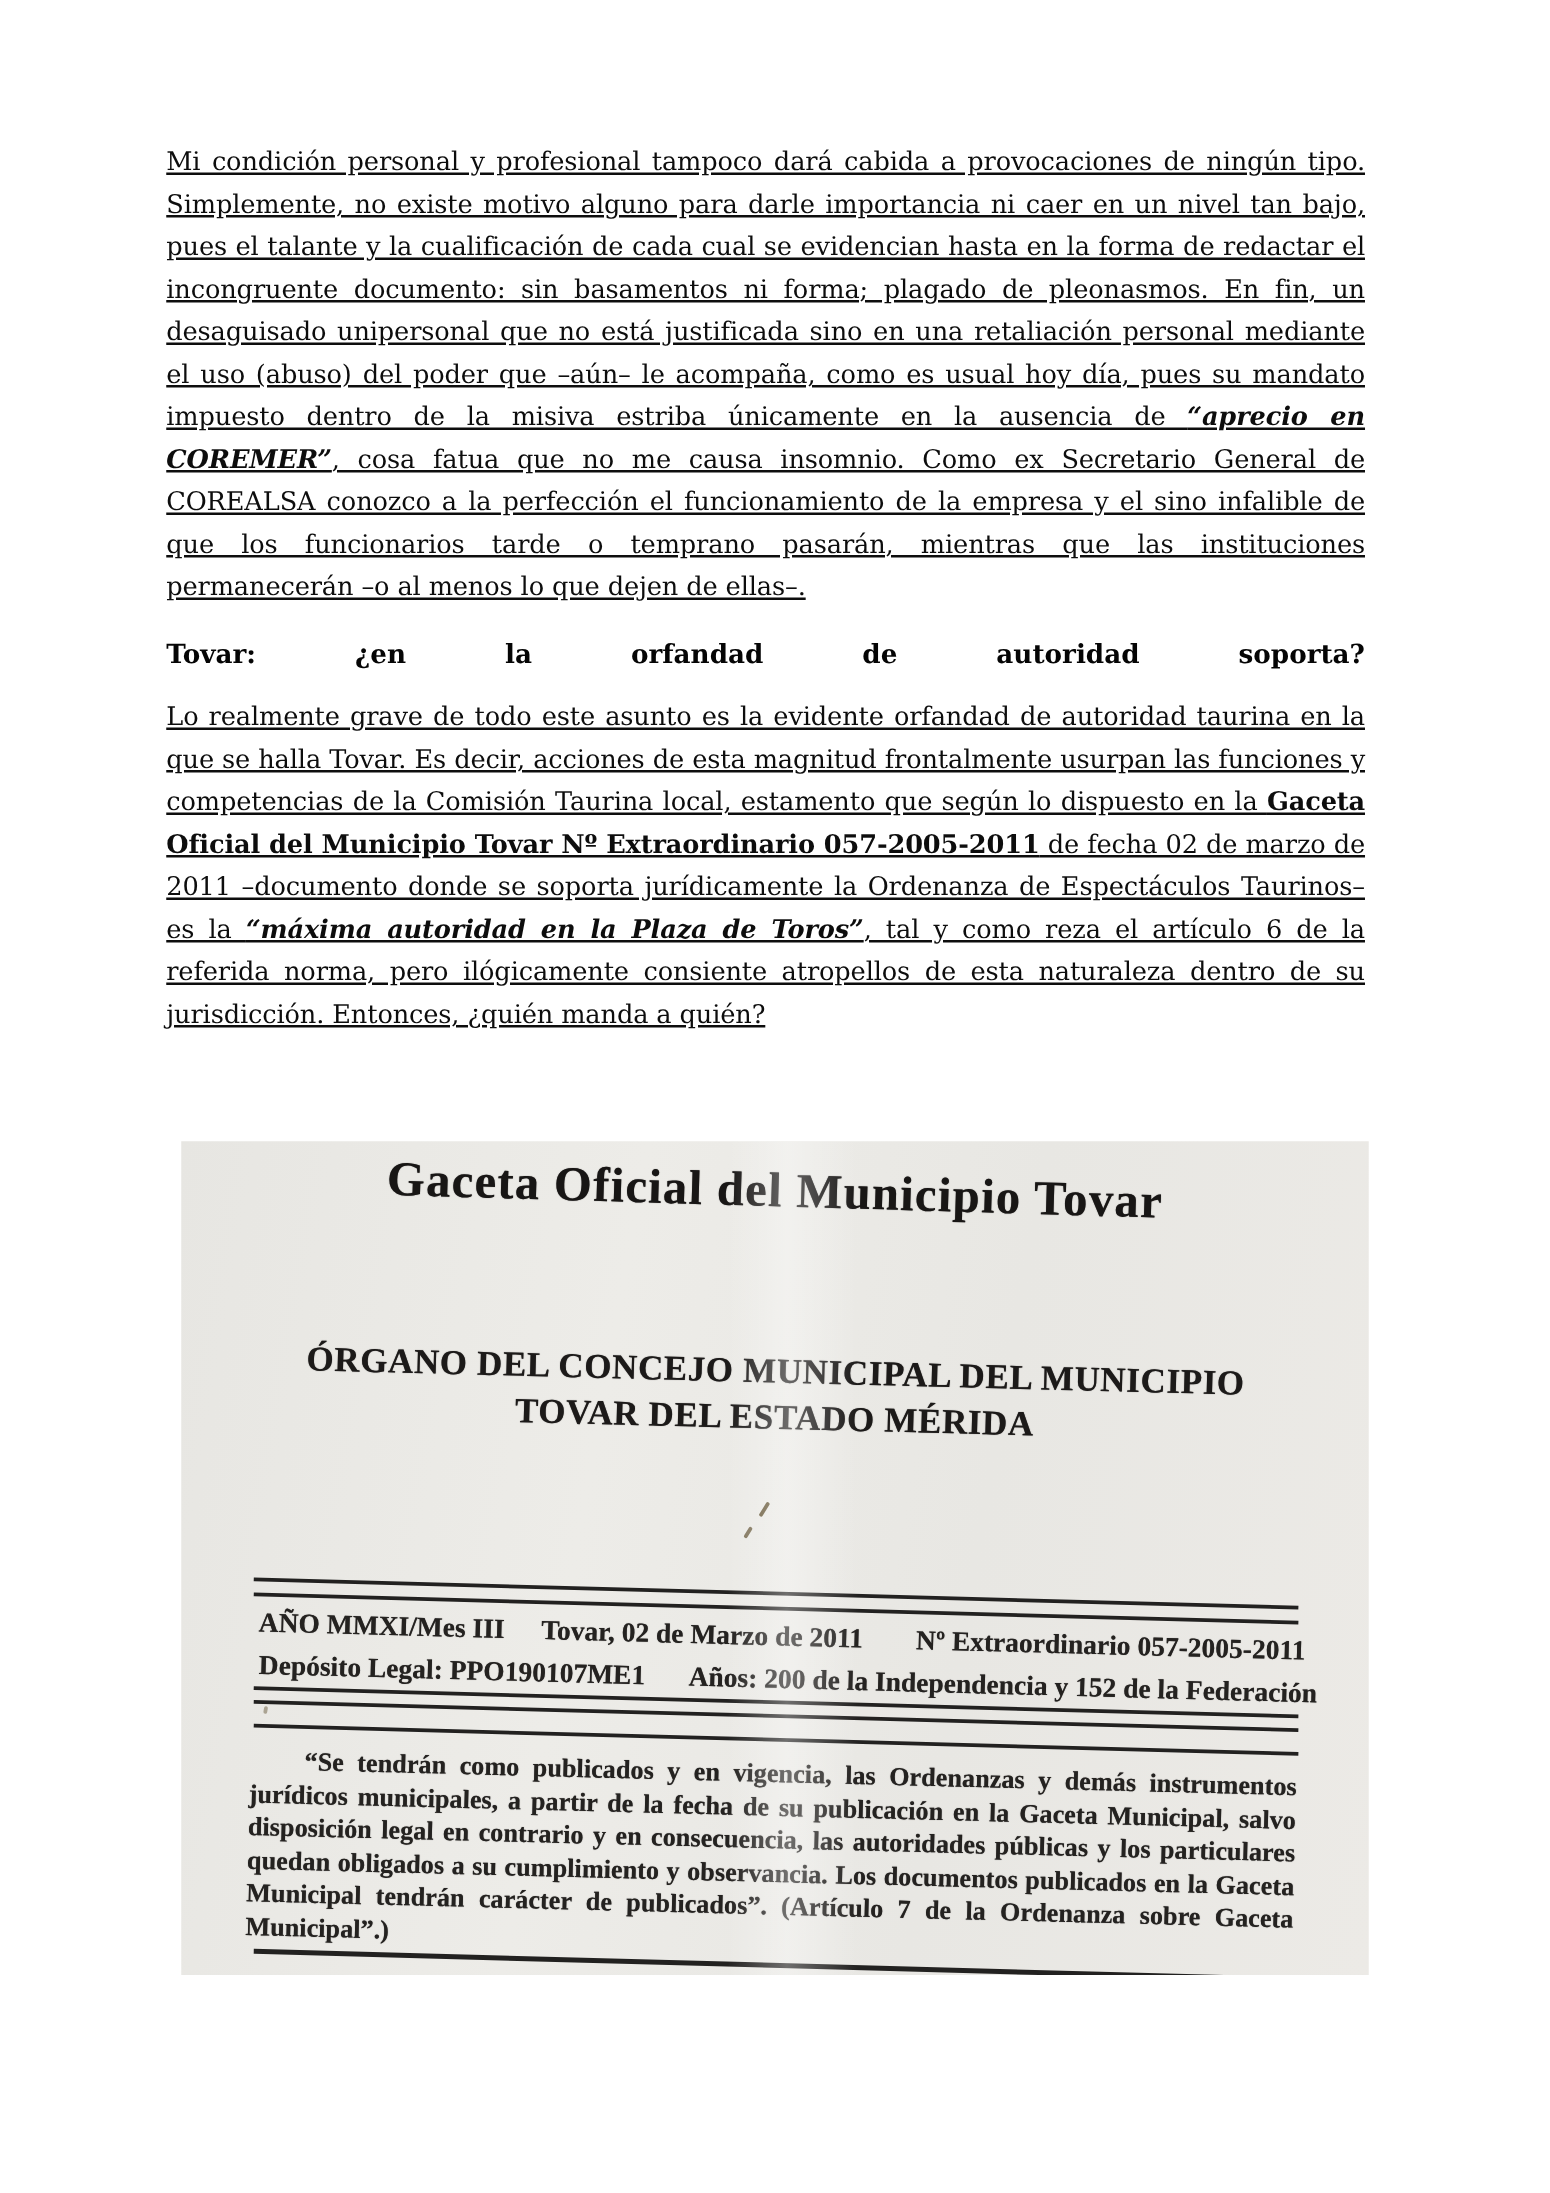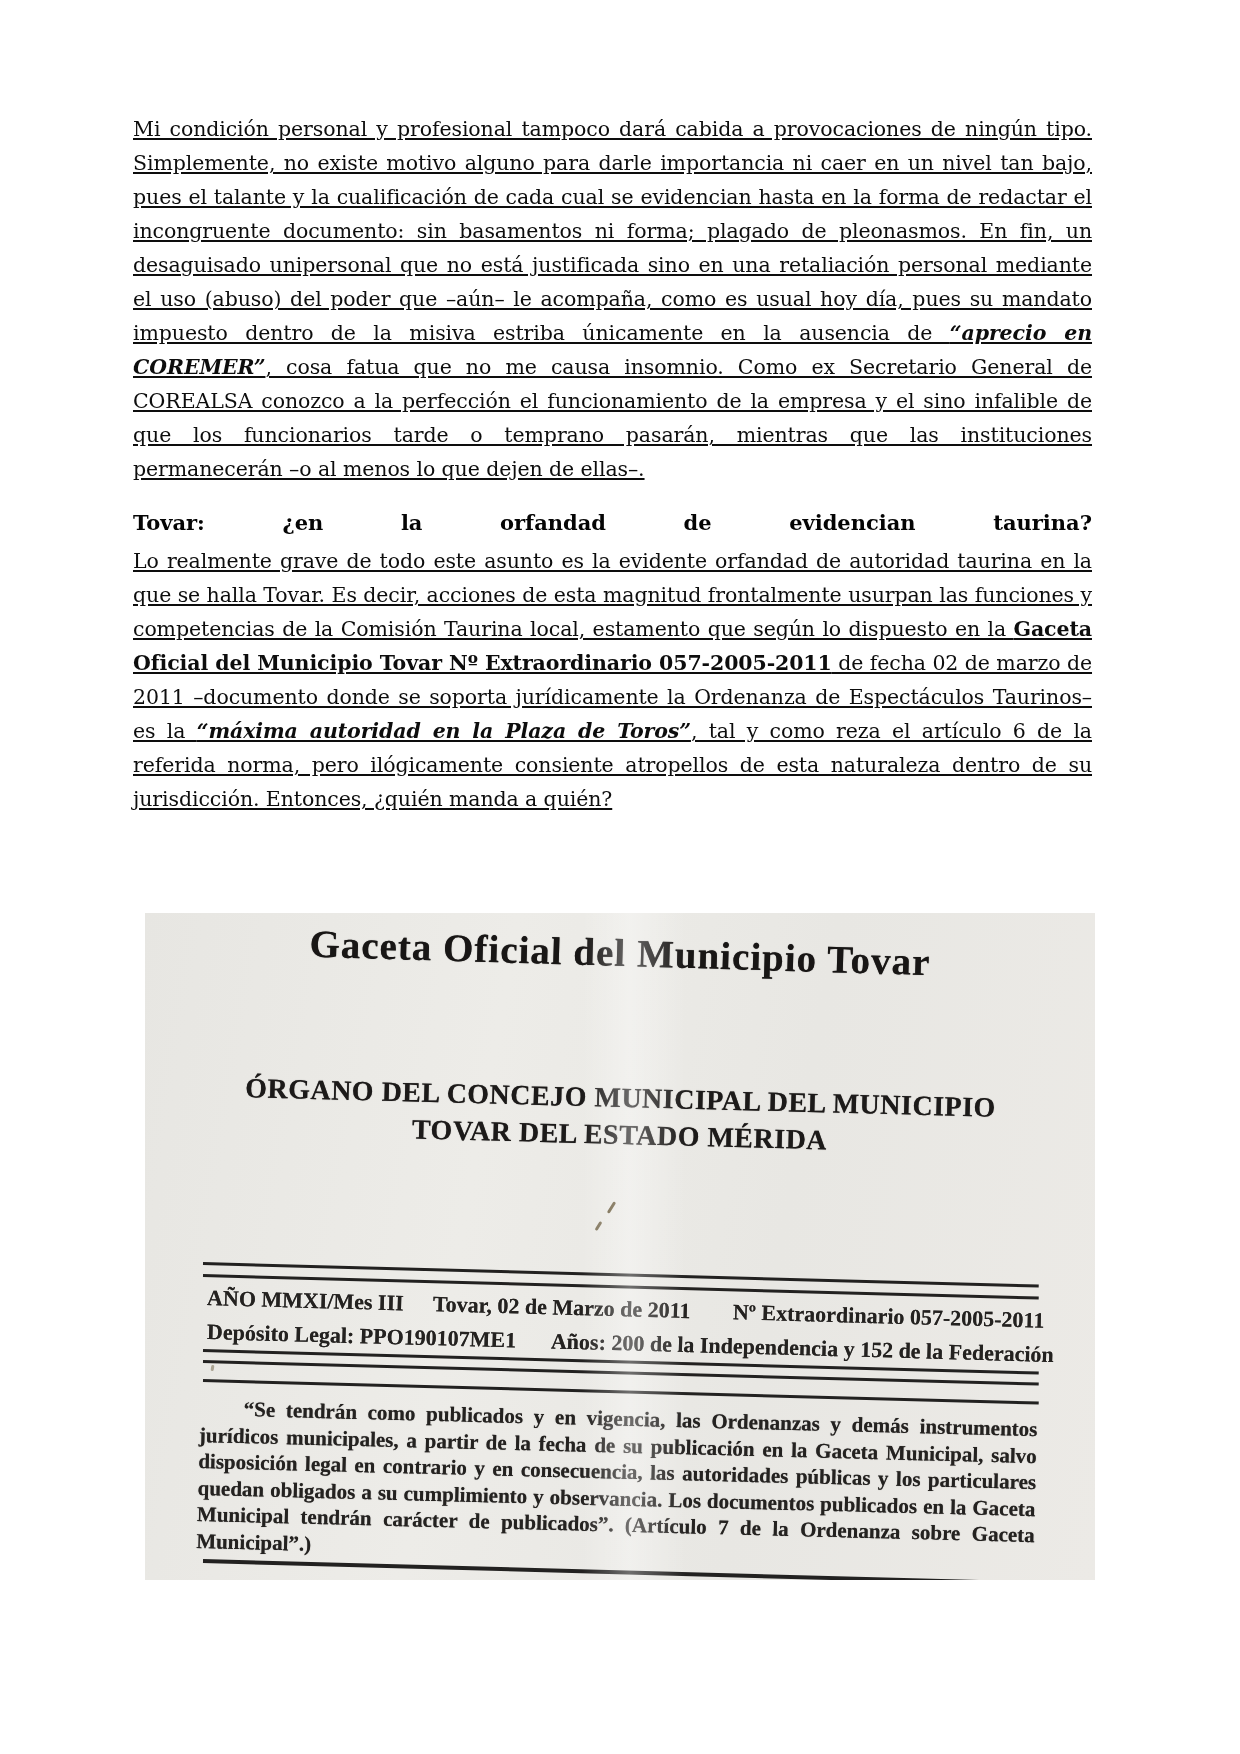--- a/index.html
+++ b/index.html
@@ -28,21 +28,21 @@
   .run-bold-italic { font-weight: bold; font-style: italic; }
   .section-heading {
     font-size: 21px;
     font-weight: bold;
     line-height: 34px;
     margin: 20px 0 0 0;
     text-align: justify;
     text-align-last: justify;
     color: #050505;
   }
-  .par-after-heading { margin-top: 4px; }
+  .par-after-heading { margin-top: 16px; }
 
   
   .scan {
     position: absolute;
     left: 145px; top: 913px;
     width: 950px; height: 667px;
     background: linear-gradient(100deg, #e7e6e2 0%, #edece8 35%, #e8e7e3 65%, #eceae6 100%);
     font-family: "Liberation Serif", serif;
     color: #1f1d1c;
     overflow: hidden;
@@ -124,21 +124,21 @@
   .speck.s1 { left: 465px; top: 288px; }
   .speck.s2 { left: 452px; top: 308px; height: 10px; opacity: 0.85; }
   .speck.s3 { left: 66px;  top: 452px; height: 6px; width: 3px; opacity: 0.5; transform: rotate(10deg); }
 </style>
 </head>
 <body>
 
 <div class="text-column">
   <p class="body-par"><span>Mi condición personal y profesional tampoco dará cabida a provocaciones de ningún tipo. Simplemente, no existe motivo alguno para darle importancia ni caer en un nivel tan bajo, pues el talante y la cualificación de cada cual se evidencian hasta en la forma de redactar el incongruente documento: sin basamentos ni forma; plagado de pleonasmos. En fin, un desaguisado unipersonal que no está justificada sino en una retaliación personal mediante el uso (abuso) del poder que –aún– le acompaña, como es usual hoy día, pues su mandato impuesto dentro de la misiva estriba únicamente en la ausencia de </span><span class="run-bold-italic">“aprecio en COREMER”</span><span>, cosa fatua que no me causa insomnio. Como ex Secretario General de COREALSA conozco a la perfección el funcionamiento de la empresa y el sino infalible de que los funcionarios tarde o temprano pasarán, mientras que las instituciones permanecerán –o al menos lo que dejen de ellas–.</span></p>
 
-  <h2 class="section-heading">Tovar: ¿en la orfandad de evidencian taurina?</h2>
+  <h2 class="section-heading">Tovar: ¿en la orfandad de autoridad soporta?</h2>
 
   <p class="body-par par-after-heading"><span>Lo realmente grave de todo este asunto es la evidente orfandad de autoridad taurina en la que se halla Tovar. Es decir, acciones de esta magnitud frontalmente usurpan las funciones y competencias de la Comisión Taurina local, estamento que según lo dispuesto en la </span><span class="run-bold">Gaceta Oficial del Municipio Tovar Nº Extraordinario 057-2005-2011</span><span> de fecha 02 de marzo de 2011 –documento donde se soporta jurídicamente la Ordenanza de Espectáculos Taurinos– es la </span><span class="run-bold-italic">“máxima autoridad en la Plaza de Toros”</span><span>, tal y como reza el artículo 6 de la referida norma, pero ilógicamente consiente atropellos de esta naturaleza dentro de su jurisdicción. Entonces, ¿quién manda a quién?</span></p>
 </div>
 
 <div class="scan">
   <div class="scan-title">Gaceta Oficial del Municipio Tovar</div>
 
   <div class="scan-organ">
     <div>ÓRGANO DEL CONCEJO MUNICIPAL DEL MUNICIPIO</div>
     <div>TOVAR DEL ESTADO MÉRIDA</div>

